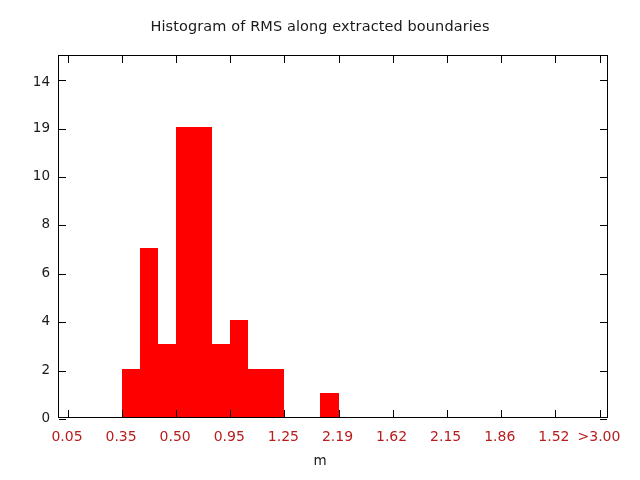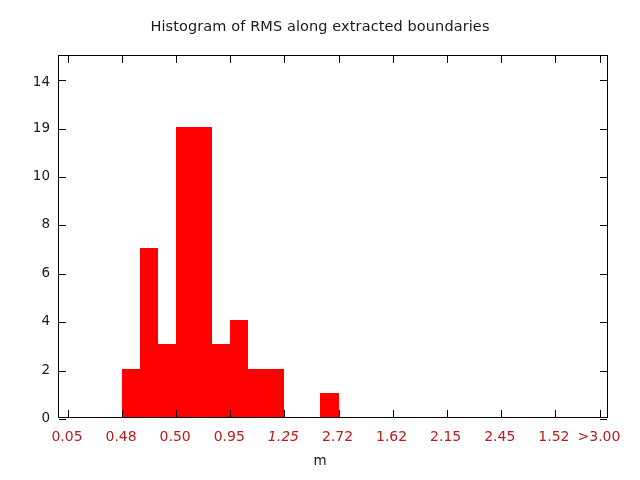--- a/index.html
+++ b/index.html
@@ -171,27 +171,27 @@
   <div id="axis-labels-layer">
       <div class="ylabel-text" style="left: 10px; width: 40px; top: 409px;">0</div>
       <div class="ylabel-text" style="left: 10px; width: 40px; top: 360.6px;">2</div>
       <div class="ylabel-text" style="left: 10px; width: 40px; top: 312.2px;">4</div>
       <div class="ylabel-text" style="left: 10px; width: 40px; top: 263.8px;">6</div>
       <div class="ylabel-text" style="left: 10px; width: 40px; top: 215.4px;">8</div>
       <div class="ylabel-text" style="left: 10px; width: 40px; top: 167px;">10</div>
       <div class="ylabel-text" style="left: 10px; width: 40px; top: 118.6px;">19</div>
       <div class="ylabel-text" style="left: 10px; width: 40px; top: 73px;">14</div>
       <div class="xlabel-text" style="left: 37.0164px; width: 60px; top: 428px;">0.05</div>
-      <div class="xlabel-text" style="left: 91.1148px; width: 60px; top: 428px;">0.48</div>
+      <div class="xlabel-text" style="left: 91.1148px; width: 60px; top: 428px;">0.35</div>
       <div class="xlabel-text" style="left: 145.213px; width: 60px; top: 428px;">0.50</div>
       <div class="xlabel-text" style="left: 199.311px; width: 60px; top: 428px;">0.95</div>
-      <div class="xlabel-text" style="left: 253.41px; width: 60px; top: 428px; font-style: italic;">1.25</div>
-      <div class="xlabel-text" style="left: 307.508px; width: 60px; top: 428px;">2.72</div>
+      <div class="xlabel-text" style="left: 253.41px; width: 60px; top: 428px;">1.25</div>
+      <div class="xlabel-text" style="left: 307.508px; width: 60px; top: 428px;">2.19</div>
       <div class="xlabel-text" style="left: 361.607px; width: 60px; top: 428px;">1.62</div>
       <div class="xlabel-text" style="left: 415.705px; width: 60px; top: 428px;">2.15</div>
-      <div class="xlabel-text" style="left: 469.803px; width: 60px; top: 428px;">2.45</div>
+      <div class="xlabel-text" style="left: 469.803px; width: 60px; top: 428px;">1.86</div>
       <div class="xlabel-text" style="left: 523.902px; width: 60px; top: 428px;">1.52</div>
       <div class="xlabel-text" style="left: 568.984px; width: 60px; top: 428px;">&gt;3.00</div>
     </div>
 
   <div id="xaxis-title">m</div>
 
 </div>
 
 </body></html>

